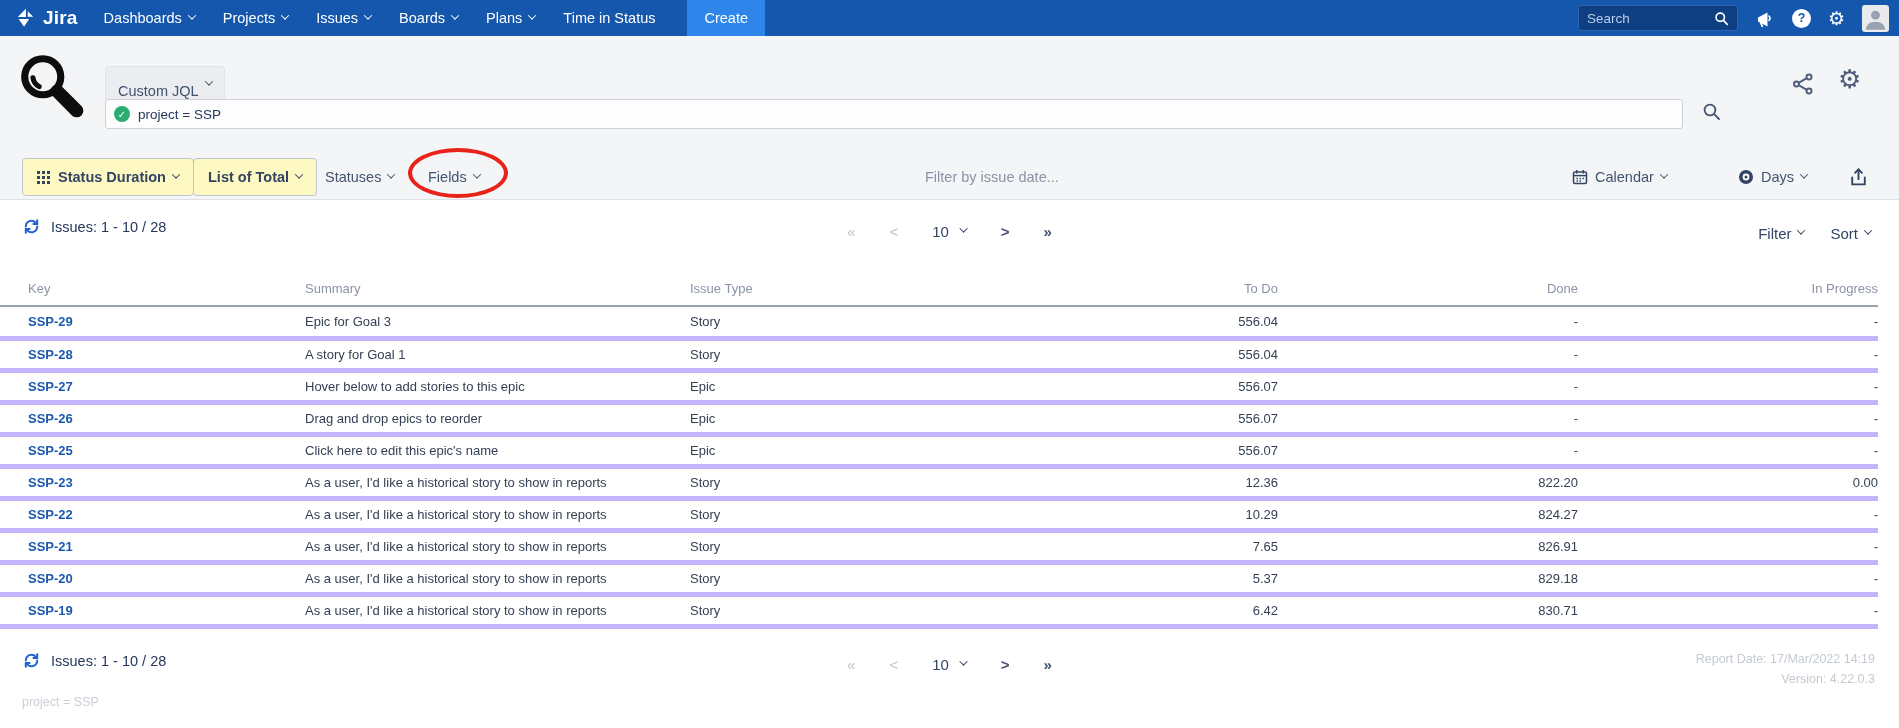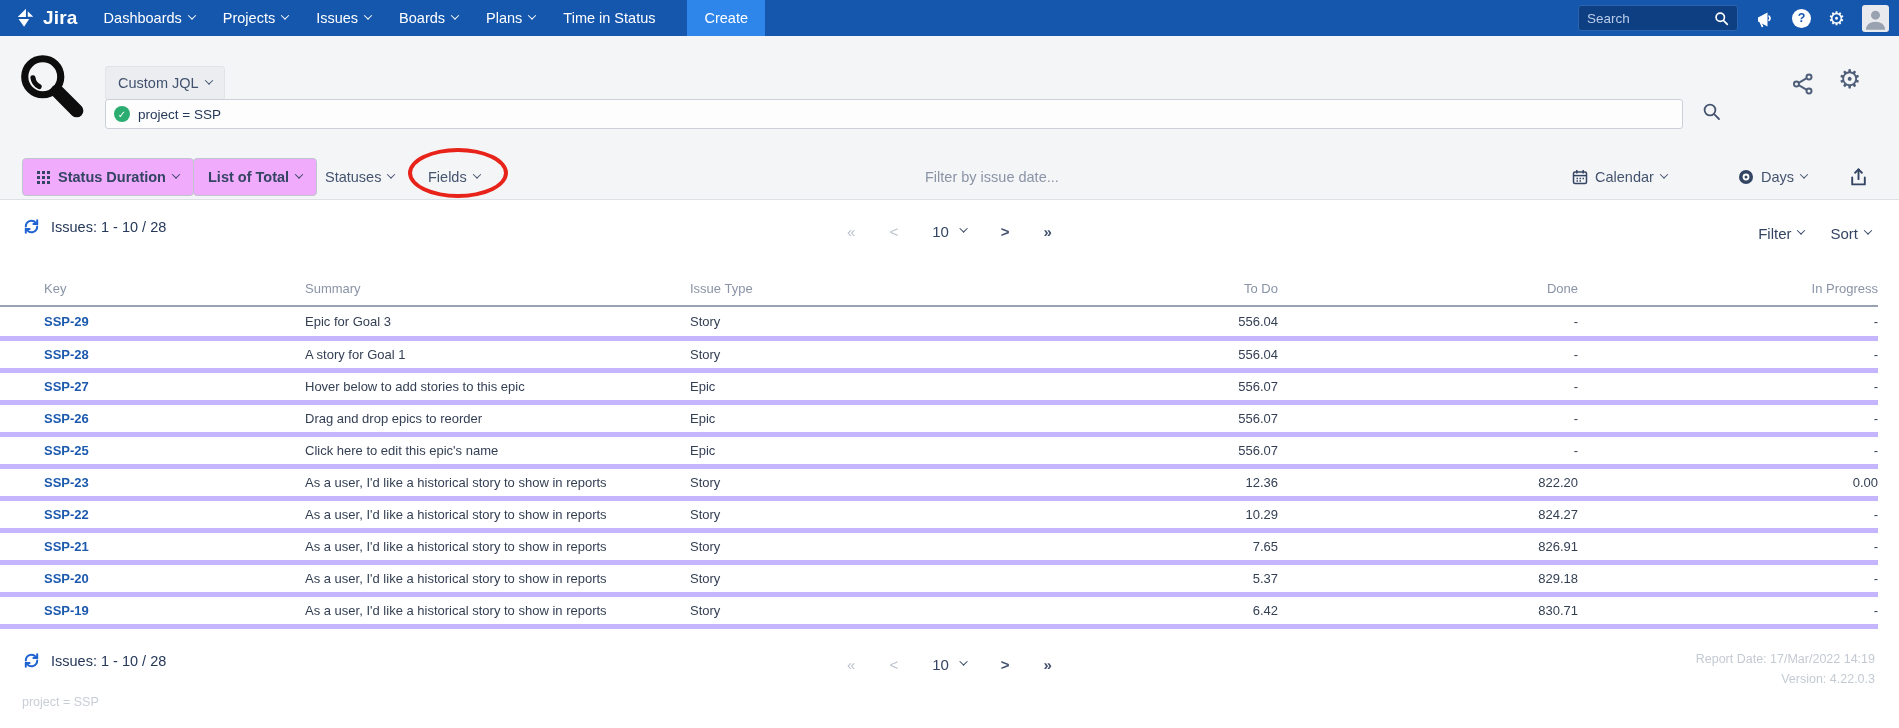--- a/index.html
+++ b/index.html
@@ -26,34 +26,34 @@
   .help-bubble { width:19px; height:19px; border-radius:50%; background:#fff; color:#1557ad; font-weight:bold;
                  font-size:12.5px; display:flex; align-items:center; justify-content:center; }
   .gear-white { font-size:19px; color:#fff; line-height:1; }
   .avatar { width:27px; height:27px; border-radius:3px; background:#e8eaee; overflow:hidden; cursor:pointer; }
 
   
   .query-block { position:absolute; top:36px; left:0; width:100%; height:164px; background:#f4f5f7;
                  border-bottom:1px solid #dde1e6; }
   .app-logo { position:absolute; left:16px; top:14px; }
   .jql-mode-btn { position:absolute; left:105px; top:30px; height:30px; background:#ebedf0; border:1px solid #e0e3e8;
-                  border-radius:3px; color:#42526e; font-size:14.5px; display:flex; align-items:center;
+                  border-radius:3px; color:#42526e; font-size:14.5px; display:flex; align-items:flex-start;
                   padding:16px 12px; cursor:pointer; font-family:inherit;}
   .jql-input-wrap { position:absolute; left:105px; top:63px; width:1578px; height:30px; background:#fdfdfe;
                     border:1px solid #ccd1d9; border-radius:3px; display:flex; align-items:center; padding:0 8px; }
   .check-badge { width:16px; height:16px; border-radius:50%; background:#2bad71; color:#fff; font-size:10px;
                  display:flex; align-items:center; justify-content:center; margin-right:8px; flex:0 0 auto;}
   .jql-input { border:none; outline:none; background:transparent; color:#253858; font-size:13.5px; width:100%; font-family:inherit;}
   .jql-submit { position:absolute; left:1702px; top:66px; cursor:pointer; }
   .hdr-share { position:absolute; left:1791px; top:36px; cursor:pointer; }
   .hdr-gear { position:absolute; left:1838px; top:30px; cursor:pointer; font-size:26px; color:#505f79; line-height:1;}
 
   
   .toolbar { position:absolute; left:0; top:122px; width:100%; height:38px; }
-  .tb-btn { position:absolute; height:38px; display:flex; align-items:center; background:#f0abfc;
+  .tb-btn { position:absolute; height:38px; display:flex; align-items:center; background:#fef9c3;
             border:1px solid #bfc5cf; border-radius:4px; font-size:14.5px; color:#344563; font-weight:bold;
             padding:0 14px; cursor:pointer; font-family:inherit;}
   .tb-plain { position:absolute; height:38px; display:flex; align-items:center; font-size:14.5px; color:#44536e;
               cursor:pointer; background:none; border:none; font-family:inherit;}
   .date-filter { position:absolute; left:925px; top:0; height:38px; width:280px; border:none; background:transparent;
                  font-size:14.5px; color:#44536e; outline:none; font-family:inherit;}
   .date-filter::placeholder { color:#8a94a6; }
   .red-annot { position:absolute; left:408px; top:-10px; width:100px; height:50px; border:4px solid #e8231a;
                border-radius:50%; pointer-events:none; }
 
@@ -72,21 +72,21 @@
 
   .listctl { position:absolute; top:24px; right:28px; display:flex; gap:26px; font-size:15px; color:#344563;}
   .listctl .tb-ctl { display:flex; align-items:center; cursor:pointer; }
 
   table.issues { position:absolute; top:72px; left:0; width:1878px; border-collapse:collapse; table-layout:fixed; }
   table.issues col.c1{width:305px} table.issues col.c2{width:385px} table.issues col.c3{width:300px}
   table.issues col.c4{width:288px} table.issues col.c5{width:300px} table.issues col.c6{width:300px}
   table.issues th { font-size:13px; font-weight:normal; color:#8a94a6; text-align:left; padding:8px 0 9px 0;
                     border-bottom:2px solid #98a2b1; }
   table.issues th.num, table.issues td.num { text-align:right; }
-  table.issues th:first-child, table.issues td:first-child { padding-left:44px; }
+  table.issues th:first-child, table.issues td:first-child { padding-left:28px; }
   table.issues td { font-size:13px; color:#333f53; height:32px; padding:0; border-bottom:5px solid #c4b5fd; }
   a.key-link { color:#1c5aae; font-weight:bold; text-decoration:none; cursor:pointer; }
 
   .report-meta { position:absolute; right:24px; top:448px; text-align:right; font-size:12.5px; color:#c4cad3; line-height:20px;}
   .jql-echo { position:absolute; left:22px; top:494px; font-size:12.5px; color:#c9ced6; }
 
   svg { display:block; }
 </style>
 </head>
 <body>

